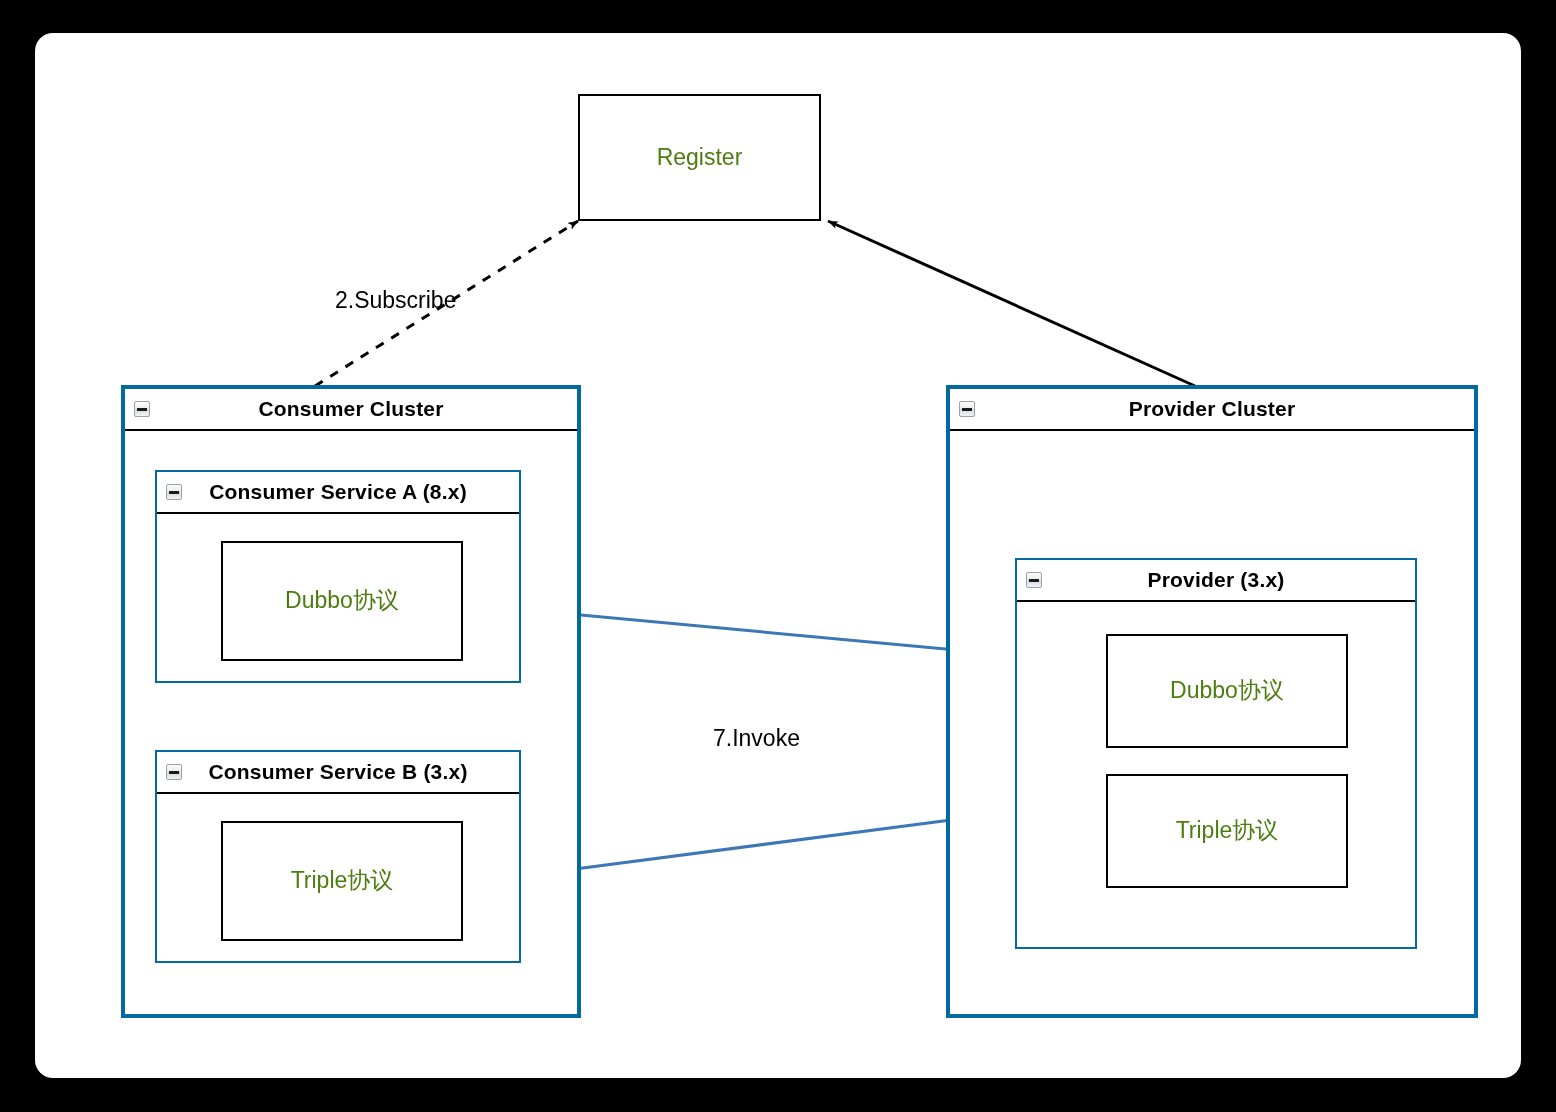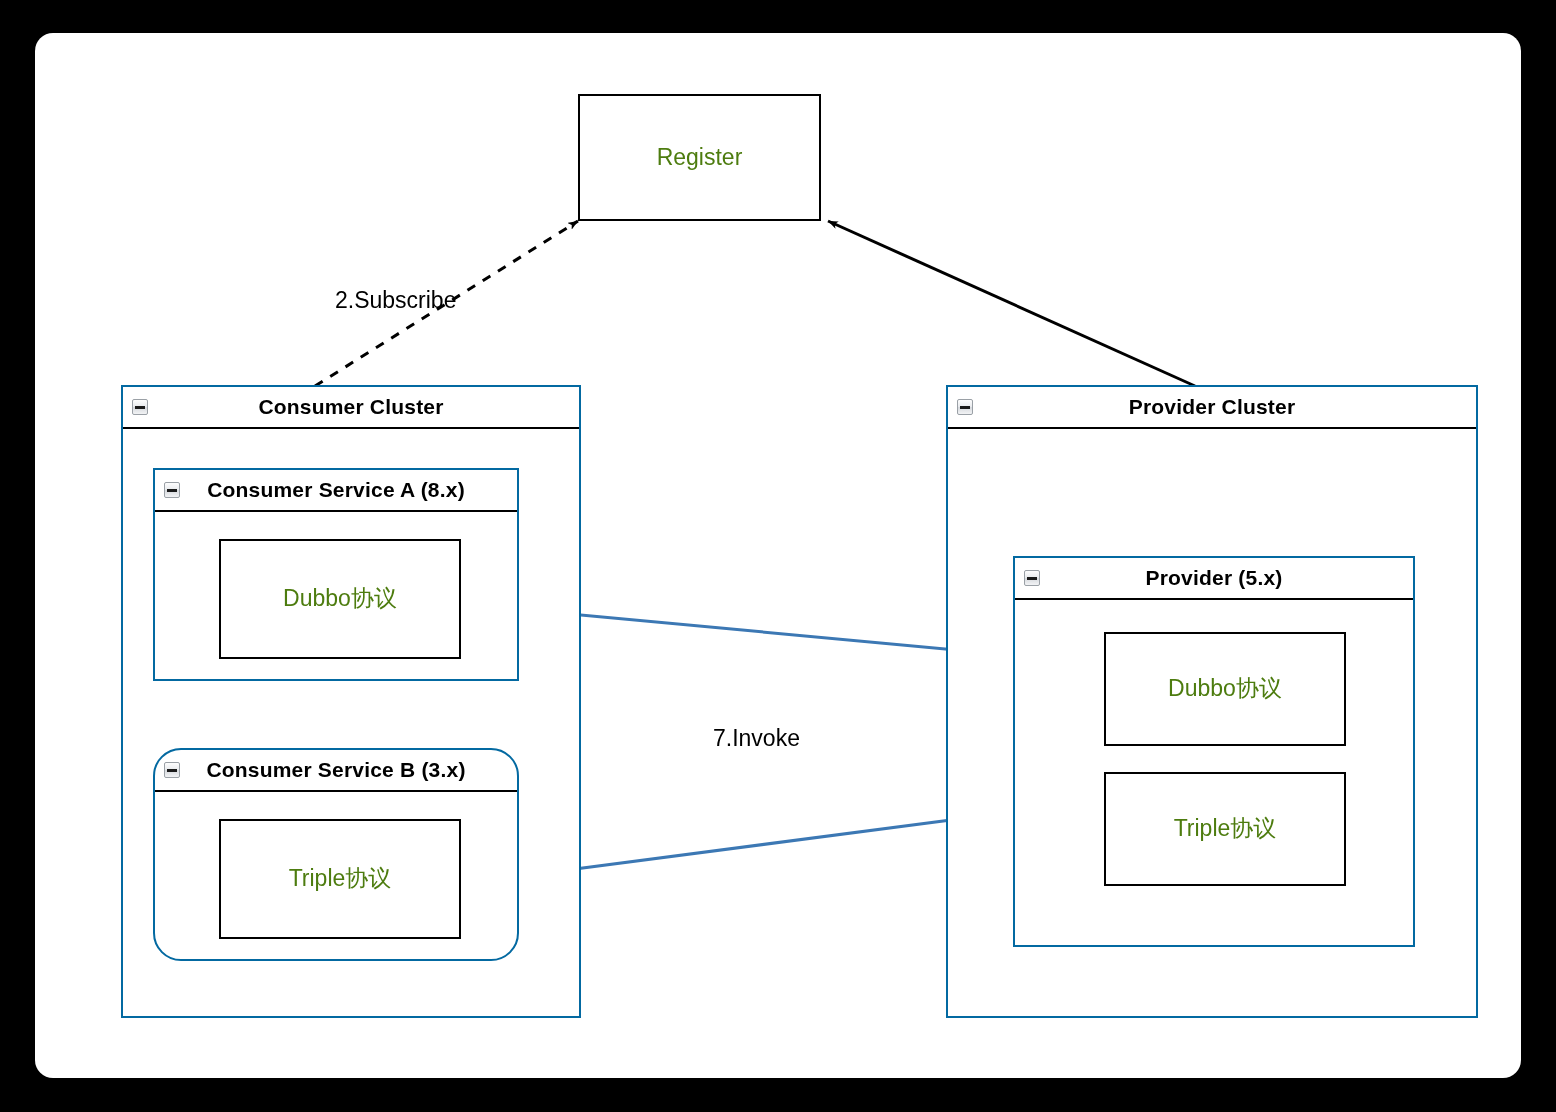--- a/index.html
+++ b/index.html
@@ -45,21 +45,21 @@
     color: #4d7c0f;
     line-height: 1.2;
     white-space: nowrap;
   }
 
   
   .pkg {
     position: absolute;
     box-sizing: border-box;
     background: #ffffff;
-    border: 2px solid #0369a1;
+    border: 4px solid #0369a1;
   }
   .pkg > .pkg-header {
     position: relative;
     box-sizing: border-box;
     height: 42px;
     border-bottom: 2px solid #000000;
     display: flex;
     align-items: center;
     justify-content: center;
   }
@@ -163,21 +163,21 @@
           <span class="collapse-icon"></span>
           <span class="pkg-title">Consumer Service A (8.x)</span>
         </div>
         <div class="pkg-body">
           <div class="box plain" style="left:64px; top:27px; width:242px; height:120px;">
             <span class="label">Dubbo协议</span>
           </div>
         </div>
       </div>
 
-      <div class="pkg thin" style="left:30px; top:319px; width:366px; height:213px;border-radius:28px;">
+      <div class="pkg thin" style="left:30px; top:319px; width:366px; height:213px;">
         <div class="pkg-header">
           <span class="collapse-icon"></span>
           <span class="pkg-title">Consumer Service B (3.x)</span>
         </div>
         <div class="pkg-body">
           <div class="box plain" style="left:64px; top:27px; width:242px; height:120px;">
             <span class="label">Triple协议</span>
           </div>
         </div>
       </div>
@@ -188,21 +188,21 @@
   <div class="pkg" style="left:878px; top:352px; width:532px; height:633px;margin-left:33px;">
     <div class="pkg-header">
       <span class="collapse-icon"></span>
       <span class="pkg-title">Provider Cluster</span>
     </div>
     <div class="pkg-body">
 
       <div class="pkg thin" style="left:65px; top:127px; width:402px; height:391px;">
         <div class="pkg-header">
           <span class="collapse-icon"></span>
-          <span class="pkg-title">Provider (5.x)</span>
+          <span class="pkg-title">Provider (3.x)</span>
         </div>
         <div class="pkg-body">
           <div class="box plain" style="left:89px; top:32px; width:242px; height:114px;">
             <span class="label">Dubbo协议</span>
           </div>
           <div class="box plain" style="left:89px; top:172px; width:242px; height:114px;">
             <span class="label">Triple协议</span>
           </div>
         </div>
       </div>

